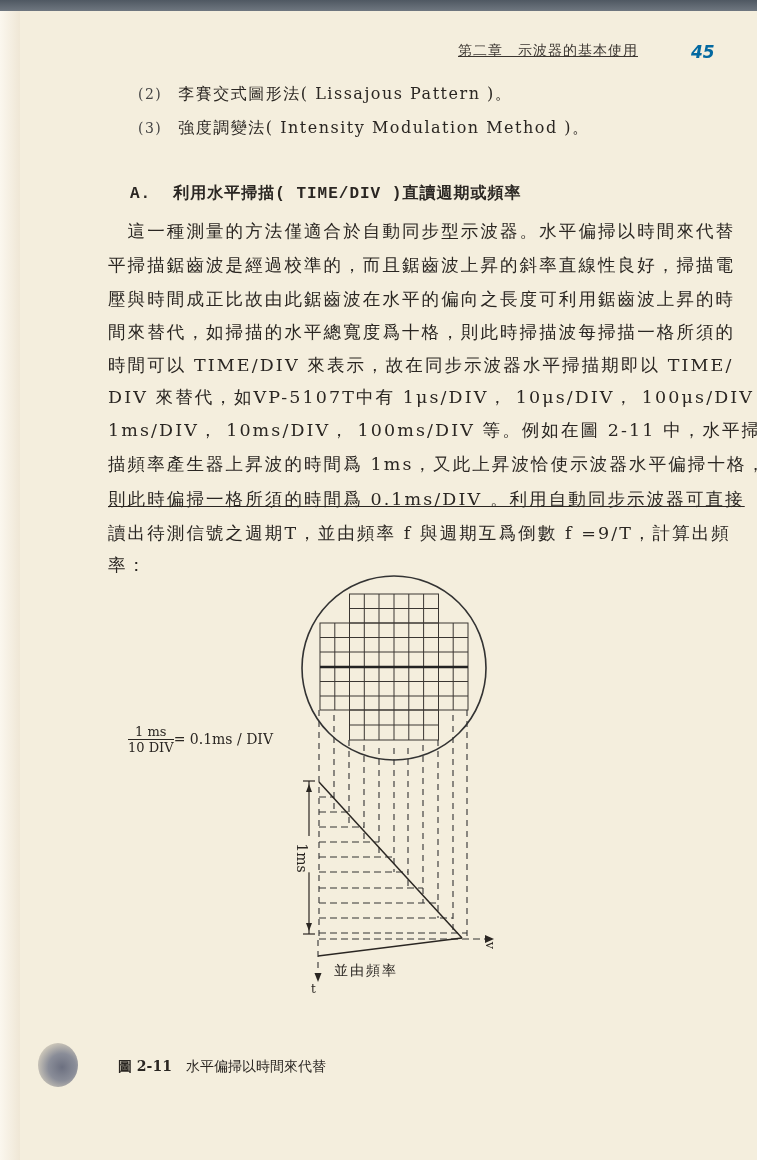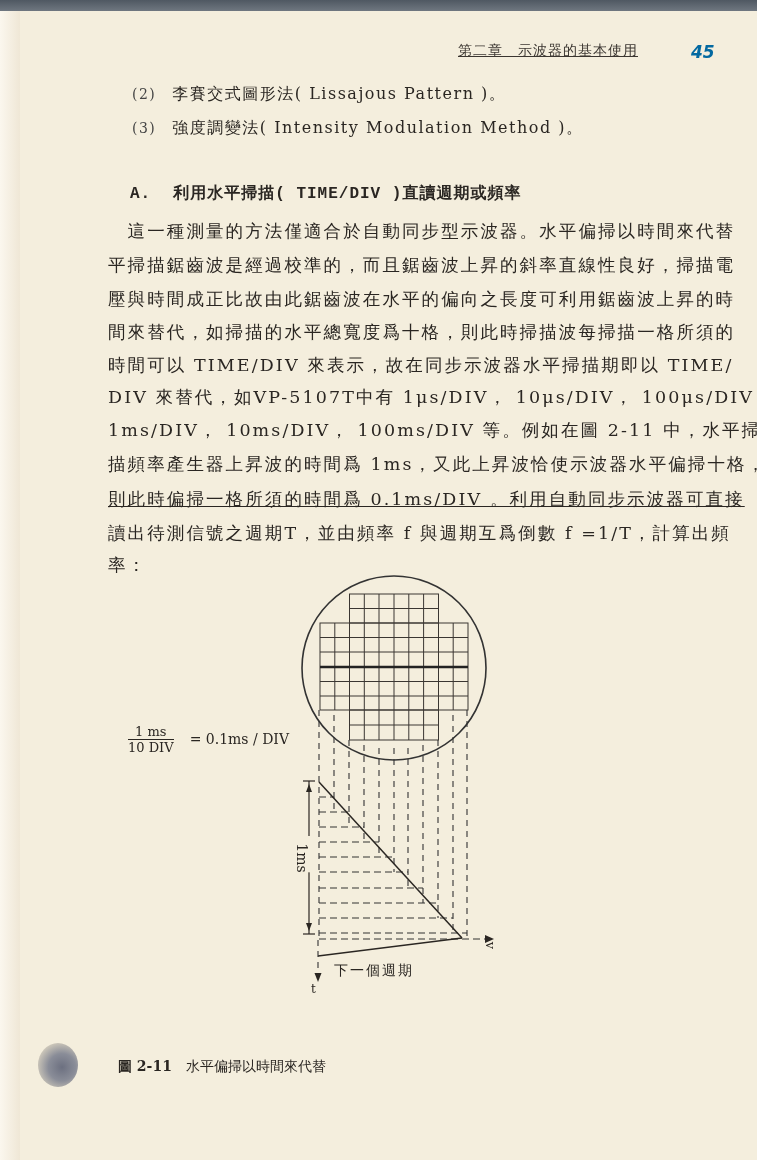--- a/index.html
+++ b/index.html
@@ -13,26 +13,26 @@
     background:linear-gradient(#4f5862,#6f7780); }
   .leftedge { position:absolute; left:0; top:11px; width:20px; height:1149px;
     background:linear-gradient(90deg,#fbf7ee,#efe7d6); }
   .page { position:absolute; left:20px; top:11px; width:737px; height:1149px;
     background:#f4eedd; }
   .hole { position:absolute; left:38px; top:1043px; width:40px; height:44px; border-radius:50%;
     background:radial-gradient(circle at 60% 55%, #6c7080 0%, #8a8d98 40%, #cfc9bb 75%, rgba(244,238,221,0) 100%); }
   .header { position:absolute; top:42px; left:458px; font-family:"DejaVu Sans",sans-serif; font-size:14px; color:#3a3530; letter-spacing:1px;text-decoration:underline; }
   .pagenum { position:absolute; top:42px; left:691px; font-family:"DejaVu Sans",sans-serif; font-weight:bold; font-style:italic; font-size:17px; color:#0369a1; }
   .line { position:absolute; left:108px; white-space:nowrap; font-size:17.5px; letter-spacing:2.1px; }
-  .item { position:absolute; white-space:nowrap; font-size:16px; letter-spacing:1.5px; }
+  .item { position:absolute; white-space:nowrap; font-size:16px; letter-spacing:1.5px;margin-left:6px; }
   .item .num { font-size:14px; margin-right:16px; color:#444; }
   .heading { position:absolute; left:130px; top:183px; font-family:Liberation Mono, monospace; font-weight:bold; font-size:16px; letter-spacing:1px; white-space:nowrap; }
   .heading .lbl { margin-right:22px; }
   .formula { position:absolute; left:128px; top:724px; font-size:14px; white-space:nowrap; }
-  .frac { display:inline-block; vertical-align:middle; text-align:center; margin-right:16px; }
+  .frac { display:inline-block; vertical-align:middle; text-align:center; margin-right:0; }
   .frac .n { display:block; border-bottom:1px solid #2a2622; padding:0 2px; font-size:13px; }
   .frac .d { display:block; font-size:13px; }
   .caption { position:absolute; left:118px; top:1018px; white-space:nowrap; font-size:14px;margin-top:40px; }
   .caption .fig { font-weight:bold; margin-right:14px; font-size:14px; }
   svg.fig { position:absolute; left:0; top:0; }
   .v-label { position:absolute; left:487px; top:938px; font-size:13px; transform:rotate(90deg); }
   .t-label { position:absolute; left:311px; top:982px; font-size:12px; }
   .next-label { position:absolute; left:334px; top:962px; font-size:14px; letter-spacing:2px; }
   .ms-label { position:absolute; left:287px; top:848px; font-size:14px; transform:rotate(90deg); transform-origin:center; background:#f4eedd; padding:2px 0; }
 </style>
@@ -60,21 +60,21 @@
 
 <div class="line" style="top:219px;">　這一種測量的方法僅適合於自動同步型示波器。水平偏掃以時間來代替</div>
 <div class="line" style="top:253px;">平掃描鋸齒波是經過校準的，而且鋸齒波上昇的斜率直線性良好，掃描電</div>
 <div class="line" style="top:287px;">壓與時間成正比故由此鋸齒波在水平的偏向之長度可利用鋸齒波上昇的時</div>
 <div class="line" style="top:320px;">間來替代，如掃描的水平總寬度爲十格，則此時掃描波每掃描一格所須的</div>
 <div class="line" style="top:353px;">時間可以 TIME/DIV 來表示，故在同步示波器水平掃描期即以 TIME/</div>
 <div class="line" style="top:385px;">DIV 來替代，如VP-5107T中有 1μs/DIV， 10μs/DIV， 100μs/DIV，</div>
 <div class="line" style="top:418px;">1ms/DIV， 10ms/DIV， 100ms/DIV 等。例如在圖 2-11 中，水平掃</div>
 <div class="line" style="top:452px;">描頻率產生器上昇波的時間爲 1ms，又此上昇波恰使示波器水平偏掃十格，</div>
 <div class="line" style="top:487px;text-decoration:underline;">則此時偏掃一格所須的時間爲 0.1ms/DIV 。利用自動同步示波器可直接</div>
-<div class="line" style="top:521px;">讀出待測信號之週期T，並由頻率 f 與週期互爲倒數 f =1/T，計算出頻</div>
+<div class="line" style="top:521px;">讀出待測信號之週期T，並由頻率 f 與週期互爲倒數 f =9/T，計算出頻</div>
 <div class="line" style="top:553px;">率：</div>
 
 <svg class="fig" width="757" height="1160">
 
   <circle cx="394" cy="668" r="92" fill="none" stroke="#333" stroke-width="1.6"></circle>
   <g stroke="#3a3632" stroke-width="1" fill="none">
 
     <rect x="349.5" y="594" width="89" height="29"></rect>
     <line x1="349.5" y1="608.5" x2="438.5" y2="608.5"></line>
 
@@ -144,21 +144,21 @@
     <line x1="309" y1="781" x2="309" y2="836"></line>
     <line x1="309" y1="870" x2="309" y2="934"></line>
   </g>
   <polygon points="306,792 309,784 312,792" fill="#2a2622"></polygon>
   <polygon points="306,923 309,931 312,923" fill="#2a2622"></polygon>
 </svg>
 
 <div class="ms-label">1ms</div>
 <div class="v-label">v</div>
 <div class="t-label">t</div>
-<div class="next-label">下一個週期</div>
+<div class="next-label">並由頻率</div>
 
 <div class="formula">
   <span class="frac">
     <span class="n">1 ms</span>
     <span class="d">10 DIV</span>
   </span><span>= 0.1ms / DIV</span>
 </div>
 
 <div class="caption">
   <span class="fig">圖 2-11</span><span>水平偏掃以時間來代替</span>

